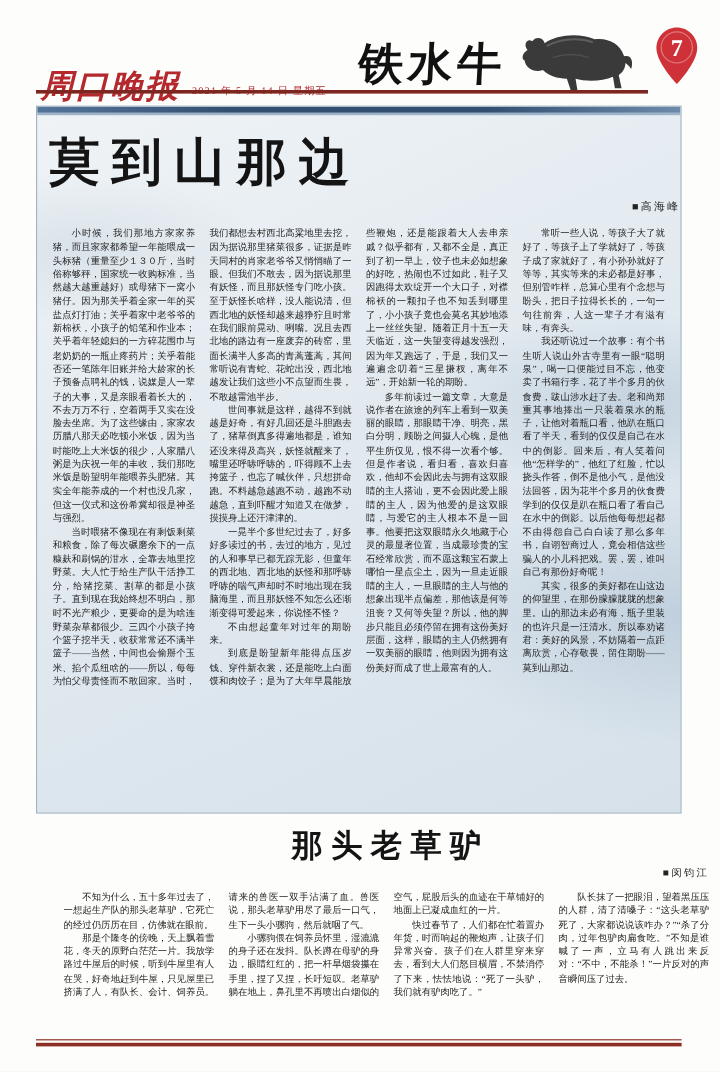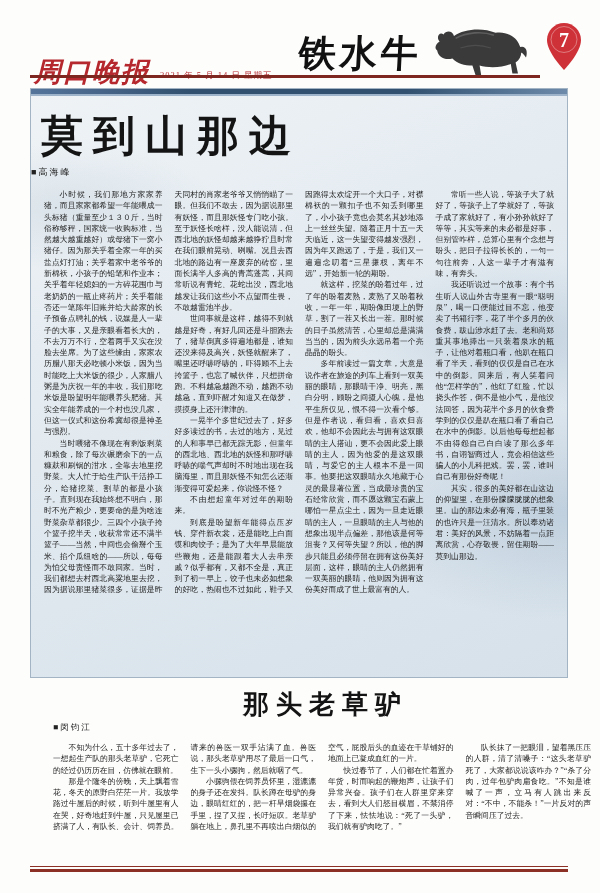--- a/index.html
+++ b/index.html
@@ -24,21 +24,21 @@
     border:1px solid #a3b5c4;box-sizing:border-box;overflow:hidden;
     background:
       radial-gradient(ellipse 240px 110px at 92% 42%, rgba(146,172,196,.35), transparent 70%),
       radial-gradient(ellipse 300px 150px at 100% 72%, rgba(132,160,188,.30), transparent 72%),
       radial-gradient(ellipse 220px 90px at 6% 20%, rgba(170,190,205,.25), transparent 70%),
       linear-gradient(155deg,#eff3f6 0%,#e2eaf0 45%,#d6e1ea 100%);}
   .band{height:5px;background:linear-gradient(90deg,#55749a,#31506f 30%,#31506f 70%,#6d8aab);
         border-bottom:2px solid #9db3c9;}
   .article1 h1{margin:16px 0 2px;text-align:left;font-size:42px;line-height:48px;color:#141414;
         font-weight:900;letter-spacing:10px;text-indent:10px;}
-  .author{text-align:left;font-size:9px;color:#222;margin:6px 0 10px;letter-spacing:2px;}
+  .author{text-align:right;font-size:9px;color:#222;margin:6px 0 10px;letter-spacing:2px;}
   .cols{text-align:justify;color:#1d1d1d;overflow:hidden;}
   .cols p{margin:0;text-indent:2em;}
   .cols1{margin:0 13px;height:484px;column-count:4;column-gap:12px;
          font-size:7.8px;line-height:11.3px;}
   
   .article2{position:absolute;left:30px;top:686px;width:538px;height:176px;overflow:hidden;margin-left:23px;}
   .article2 h2{margin:4px 0 2px;text-align:center;font-size:26px;line-height:30px;color:#141414;
         font-weight:900;letter-spacing:7px;text-indent:7px;}
   .article2 .author{margin:2px 0 8px;font-size:8.5px;}
   .cols2{height:118px;column-count:4;column-gap:12px;font-size:7.8px;line-height:11.3px;}
@@ -92,21 +92,20 @@
     <div class="band"></div>
     <h1>莫到山那边</h1>
     <div class="author">■高海峰</div>
     <div class="cols cols1">
         <p>小时候，我们那地方家家养猪，而且家家都希望一年能喂成一头标猪（重量至少１３０斤，当时俗称够秤，国家统一收购标准，当然越大越重越好）或母猪下一窝小猪仔。因为那关乎着全家一年的买盐点灯打油；关乎着家中老爷爷的新棉袄，小孩子的铅笔和作业本；关乎着年轻媳妇的一方碎花围巾与老奶奶的一瓶止疼药片；关乎着能否还一笔陈年旧账并给大龄家的长子预备点聘礼的钱，说媒是人一辈子的大事，又是亲眼看着长大的，不去万万不行，空着两手又实在没脸去坐席。为了这些缘由，家家农历腊八那天必吃顿小米饭，因为当时能吃上大米饭的很少，人家腊八粥是为庆祝一年的丰收，我们那吃米饭是盼望明年能喂养头肥猪。其实全年能养成的一个村也没几家，但这一仪式和这份希冀却很是神圣与强烈。</p>
         <p>当时喂猪不像现在有剩饭剩菜和粮食，除了每次碾磨余下的一点糠麸和刷锅的泔水，全靠去地里挖野菜。大人忙于给生产队干活挣工分，给猪挖菜、割草的都是小孩子。直到现在我始终想不明白，那时不光产粮少，更要命的是为啥连野菜杂草都很少。三四个小孩子挎个篮子挖半天，收获常常还不满半篮子——当然，中间也会偷掰个玉米、掐个瓜纽啥的——所以，每每为怕父母责怪而不敢回家。当时，我们都想去村西北高粱地里去挖，因为据说那里猪菜很多，证据是昨天同村的肖家老爷爷又悄悄瞄了一眼。但我们不敢去，因为据说那里有妖怪，而且那妖怪专门吃小孩。至于妖怪长啥样，没人能说清，但西北地的妖怪却越来越狰狞且时常在我们眼前晃动、咧嘴。况且去西北地的路边有一座废弃的砖窑，里面长满半人多高的青蒿蓬蒿，其间常听说有青蛇、花蛇出没，西北地越发让我们这些小不点望而生畏，不敢越雷池半步。</p>
         <p>世间事就是这样，越得不到就越是好奇，有好几回还是斗胆跑去了，猪草倒真多得遍地都是，谁知还没来得及高兴，妖怪就醒来了，嘴里还呼哧呼哧的，吓得顾不上去挎篮子，也忘了喊伙伴，只想拼命跑。不料越急越跑不动，越跑不动越急，直到吓醒才知道又在做梦，摸摸身上还汗津津的。</p>
         <p>一晃半个多世纪过去了，好多好多读过的书，去过的地方，见过的人和事早已都无踪无影，但童年的西北地、西北地的妖怪和那呼哧呼哧的喘气声却时不时地出现在我脑海里，而且那妖怪不知怎么还渐渐变得可爱起来，你说怪不怪？</p>
         <p>不由想起童年对过年的期盼来。</p>
         <p>到底是盼望新年能得点压岁钱、穿件新衣裳，还是能吃上白面馍和肉饺子；是为了大年早晨能放些鞭炮，还是能跟着大人去串亲戚？似乎都有，又都不全是，真正到了初一早上，饺子也未必如想象的好吃，热闹也不过如此，鞋子又因跑得太欢绽开一个大口子，对襟棉袄的一颗扣子也不知丢到哪里了，小小孩子竟也会莫名其妙地添上一丝丝失望。随着正月十五一天天临近，这一失望变得越发强烈，因为年又跑远了，于是，我们又一遍遍念叨着“三星搛杈，离年不远”，开始新一轮的期盼。</p>
-        <p>就这样，挖菜的盼着过年，过了年的盼着麦熟，麦熟了又盼着秋收，一年一年，期盼像田埂上的野草，割了一茬又长出一茬。那时候的日子虽然清苦，心里却总是满满当当的，因为前头永远吊着一个亮晶晶的盼头。</p>
         <p>多年前读过一篇文章，大意是说作者在旅途的列车上看到一双美丽的眼睛，那眼睛干净、明亮，黑白分明，顾盼之间摄人心魄，是他平生所仅见，恨不得一次看个够。但是作者说，看归看，喜欢归喜欢，他却不会因此去与拥有这双眼睛的主人搭讪，更不会因此爱上眼睛的主人，因为他爱的是这双眼睛，与爱它的主人根本不是一回事。他要把这双眼睛永久地藏于心灵的最显著位置，当成最珍贵的宝石经常欣赏，而不愿这颗宝石蒙上哪怕一星点尘土，因为一旦走近眼睛的主人，一旦眼睛的主人与他的想象出现半点偏差，那他该是何等沮丧？又何等失望？所以，他的脚步只能且必须停留在拥有这份美好层面，这样，眼睛的主人仍然拥有一双美丽的眼睛，他则因为拥有这份美好而成了世上最富有的人。</p>
         <p>常听一些人说，等孩子大了就好了，等孩子上了学就好了，等孩子成了家就好了，有小孙孙就好了等等，其实等来的未必都是好事，但别管咋样，总算心里有个念想与盼头，把日子拉得长长的，一句一句往前奔，人这一辈子才有滋有味，有奔头。</p>
         <p>我还听说过一个故事：有个书生听人说山外古寺里有一眼“聪明泉”，喝一口便能过目不忘，他变卖了书箱行李，花了半个多月的伙食费，跋山涉水赶了去。老和尚郑重其事地捧出一只装着泉水的瓶子，让他对着瓶口看，他趴在瓶口看了半天，看到的仅仅是自己在水中的倒影。回来后，有人笑着问他“怎样学的”，他红了红脸，忙以挠头作答，倒不是他小气，是他没法回答，因为花半个多月的伙食费学到的仅仅是趴在瓶口看了看自己在水中的倒影。以后他每每想起都不由得怨自己白白读了那么多年书，自诩智商过人，竟会相信这些骗人的小儿科把戏。罢，罢，谁叫自己有那份好奇呢！</p>
         <p>其实，很多的美好都在山这边的仰望里，在那份朦朦胧胧的想象里。山的那边未必有海，瓶子里装的也许只是一汪清水。所以奉劝诸君：美好的风景，不妨隔着一点距离欣赏，心存敬畏，留住期盼——莫到山那边。</p>
       </div>
   </section>
 
   <section class="article2">
     <h2>那头老草驴</h2>
     <div class="author">■闵钧江</div>

